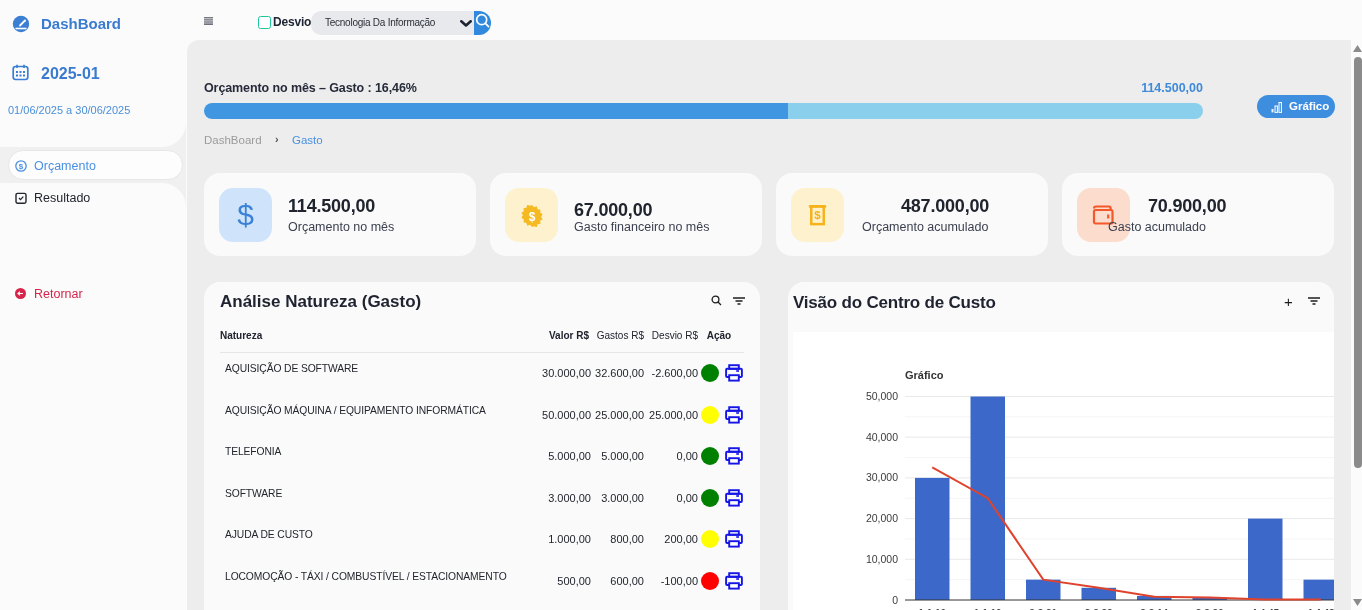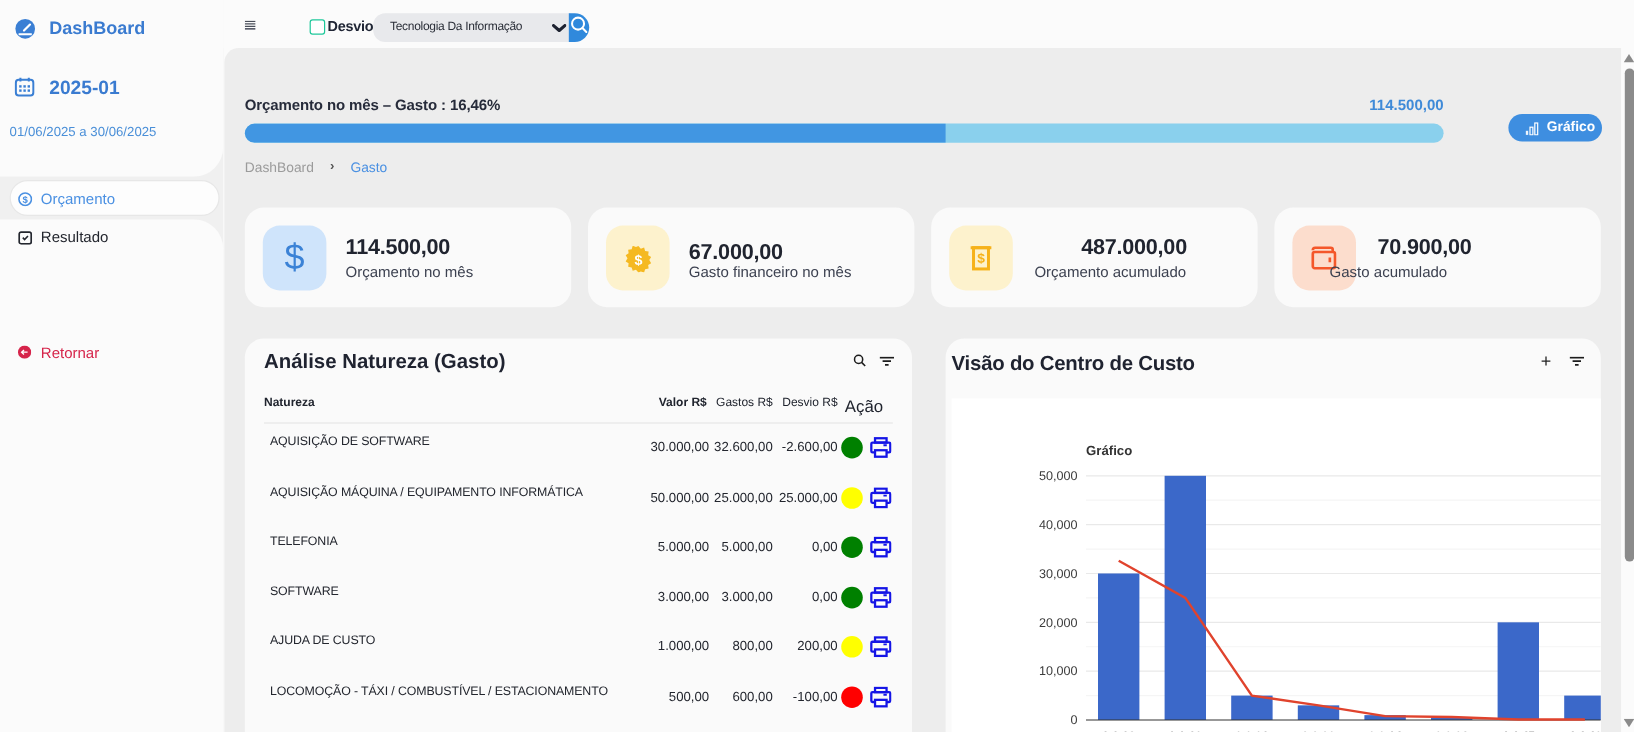--- a/index.html
+++ b/index.html
@@ -166,21 +166,21 @@
 <svg class="abs" style="left:733px; top:297px;" width="12" height="8" viewBox="0 0 12 8">
   <line x1="0" y1="1" x2="12" y2="1" stroke="#1c1c1c" stroke-width="1.5"></line>
   <line x1="2.5" y1="4" x2="9.5" y2="4" stroke="#1c1c1c" stroke-width="1.5"></line>
   <line x1="4.5" y1="7" x2="7.5" y2="7" stroke="#1c1c1c" stroke-width="1.5"></line>
 </svg>
 
 <div class="abs" style="left:220px; top:330px; font-size:10px; font-weight:bold; color:#20242e;">Natureza</div>
 <div class="abs" style="left:509px; top:330px; width:80px; text-align:right; font-size:10px; font-weight:bold; color:#20242e;">Valor R$</div>
 <div class="abs" style="left:564px; top:330px; width:80px; text-align:right; font-size:10px; font-weight:normal; color:#20242e;">Gastos R$</div>
 <div class="abs" style="left:618px; top:330px; width:80px; text-align:right; font-size:10px; font-weight:normal; color:#20242e;">Desvio R$</div>
-<div class="abs" style="left:704px; top:330px; width:30px; text-align:center; font-size:14px; font-weight:normal; color:#20242e;">Ação</div>
+<div class="abs" style="left:704px; top:330px; width:30px; text-align:center; font-size:10px; font-weight:bold; color:#20242e;">Ação</div>
 
 <div class="abs" style="left:220px; top:352px; width:524px; height:1px; background:#e6e6e6;"></div>
 
 <div id="rows">
     <div class="trow" style="top:373px">
       <div class="nat">AQUISIÇÃO DE SOFTWARE</div>
       <div class="v1">30.000,00</div>
       <div class="v2">32.600,00</div>
       <div class="v3">-2.600,00</div>
       <div class="dot" style="background:#008000"></div>

